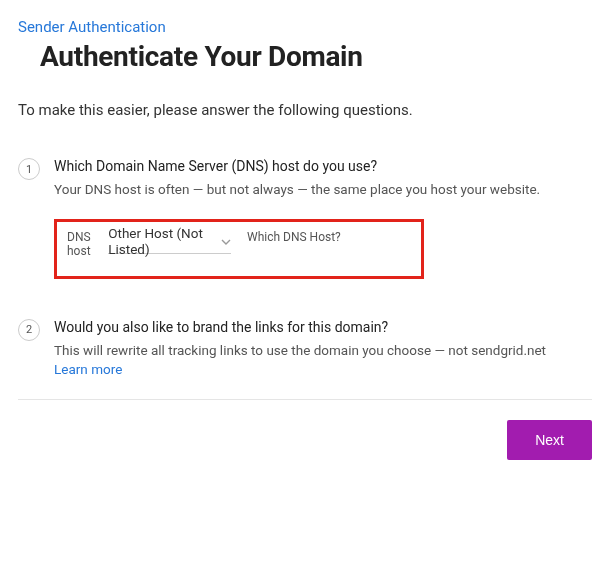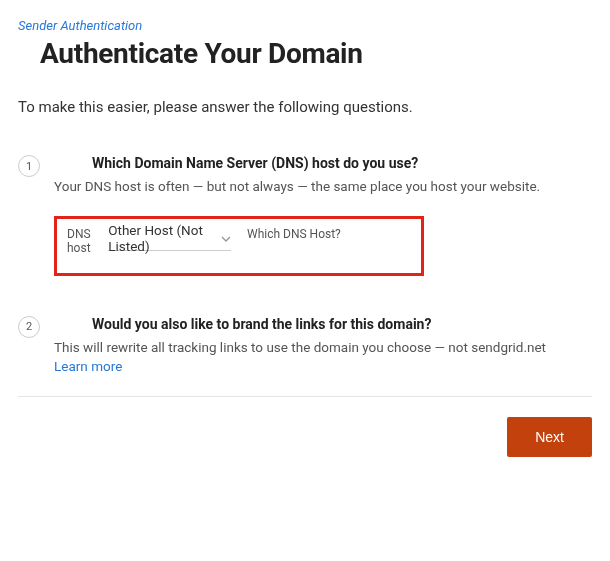--- a/index.html
+++ b/index.html
@@ -4,24 +4,23 @@
   <style>
     * { box-sizing: border-box; margin: 0; padding: 0; }
     body {
       font-family: -apple-system, BlinkMacSystemFont, "Segoe UI", Roboto, Helvetica, Arial, sans-serif;
       color: #333;
       width: 610px;
       padding: 18px 18px 24px 18px;
       background: #fff;
     }
     .breadcrumb {
-      font-size: 13px;
+      font-size: 15px;
       color: #2778d9;
       margin-bottom: 4px;
-      font-style: italic;
     }
     .page-title {
       font-size: 28px;
       font-weight: 700;
       color: #222;
       margin-bottom: 28px;
       letter-spacing: -0.3px;
       margin-left: 22px;
     }
     .intro {
@@ -44,24 +43,23 @@
       display: flex;
       align-items: center;
       justify-content: center;
       flex-shrink: 0;
       margin-right: 14px;
       margin-top: 0;
     }
     .step-body { flex: 1; }
     .step-title {
       font-size: 14px;
-      font-weight: 700;
+      font-weight: 400;
       color: #222;
       margin-bottom: 6px;
-      margin-left: 38px;
     }
     .step-desc {
       font-size: 13.5px;
       color: #555;
       line-height: 1.4;
     }
     .learn-more {
       color: #2778d9;
       font-size: 13.5px;
       cursor: pointer;
@@ -132,21 +130,21 @@
     .divider {
       border: none;
       border-top: 1px solid #e5e5e5;
       margin: 12px 0 20px 0;
     }
     .footer {
       display: flex;
       justify-content: flex-end;
     }
     .next-btn {
-      background: #c2410c;
+      background: #a21caf;
       color: #fff;
       border: none;
       font-size: 14px;
       padding: 12px 28px;
       border-radius: 2px;
       cursor: pointer;
     }
     .step-block { margin-bottom: 40px; }
     .step-block.last { margin-bottom: 12px; }
   </style>

